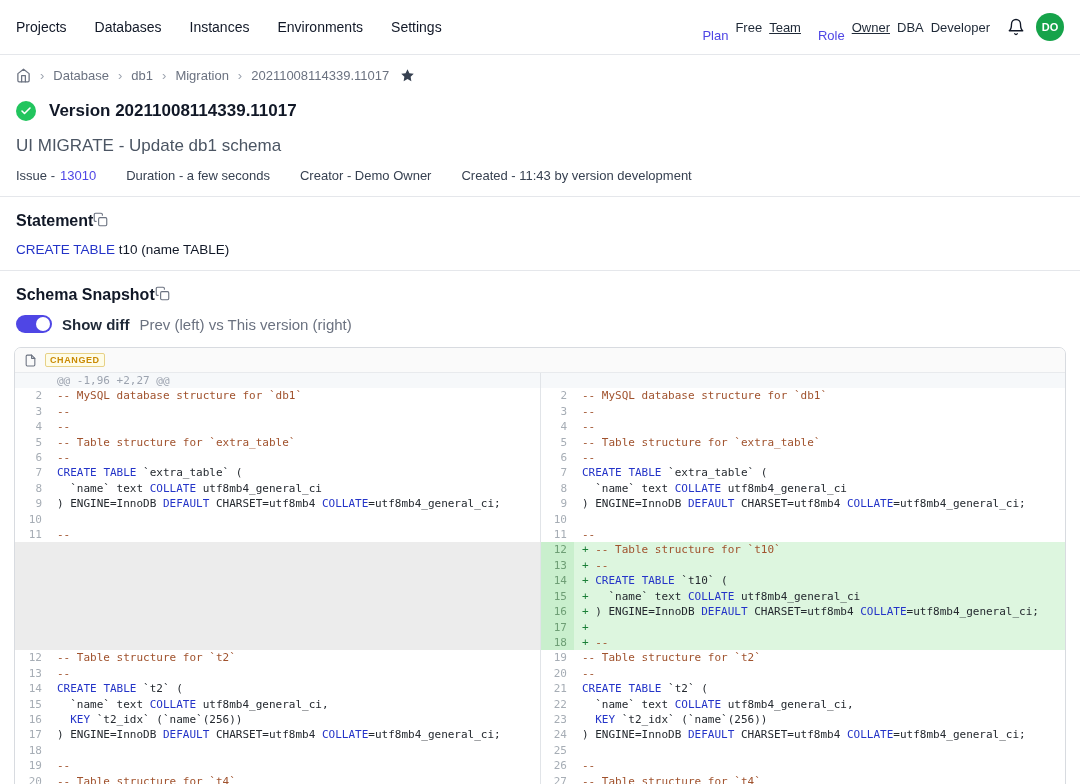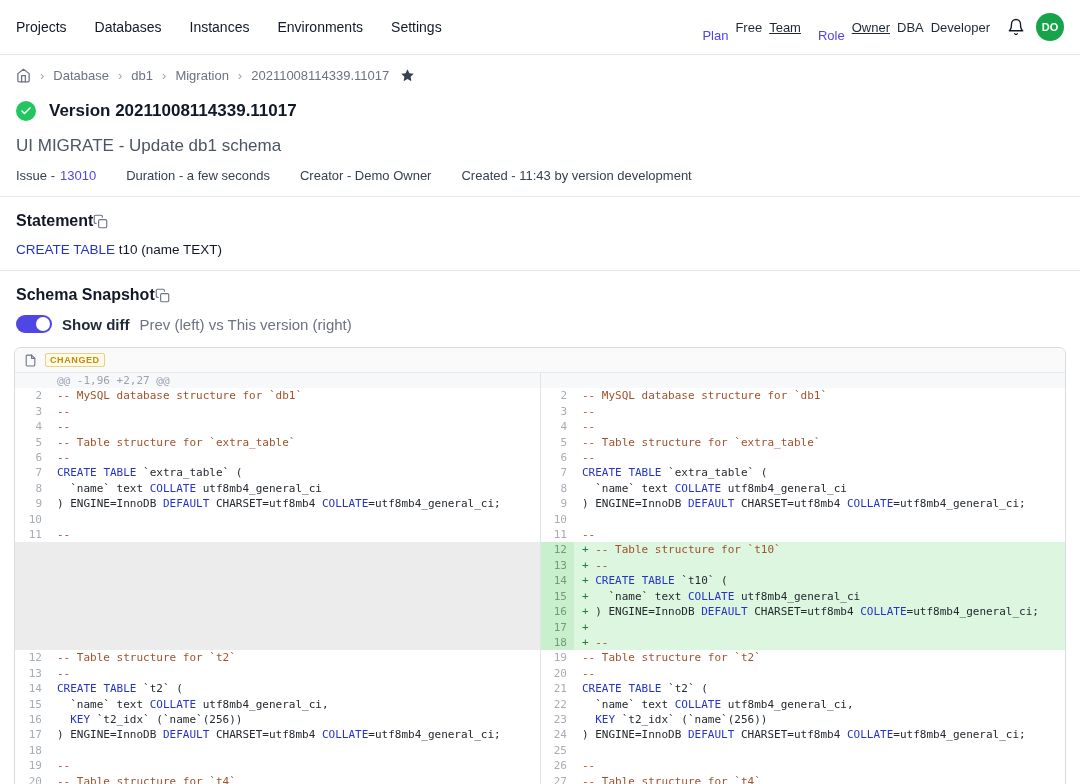--- a/index.html
+++ b/index.html
@@ -39,21 +39,21 @@
     display:flex;align-items:center;justify-content:center;flex:0 0 auto;}
   .version-title{font-size:17px;font-weight:700;color:#111827;margin:4px;}
   .subtitle{padding:11px 16px 0;font-size:17px;color:#4b5563;}
   .meta{display:flex;gap:30px;padding:12px 16px 13px;font-size:13px;color:#374151;align-items:center;}
   .meta-item{display:flex;gap:5px;}
   .issue-link{color:var(--accent);cursor:pointer;}
 
   .divider{border-top:1px solid #e5e7eb;}
 
   
-  .section-head{display:flex;align-items:center;padding:15px 16px 0;}
+  .section-head{display:flex;align-items:flex-start;padding:15px 16px 0;}
   .section-title{font-size:16px;font-weight:700;color:#111827;}
   .copy-icon{cursor:pointer;}
 
   .sql-line{padding:12px 16px 13px;font-size:13.5px;color:#111827;}
   .kw{color:var(--keyword);}
 
   
   .toggle-row{display:flex;align-items:center;gap:10px;padding:11px 16px 12px;font-size:15px;}
   .toggle{width:36px;height:18px;border-radius:10px;background:var(--accent);position:relative;cursor:pointer;flex:0 0 auto;}
   .toggle .knob{position:absolute;right:2px;top:2px;width:14px;height:14px;border-radius:50%;background:#fff;}
@@ -157,21 +157,21 @@
 <div class="section-head">
   <span class="section-title">Statement</span>
   <span class="copy-icon">
     <svg width="15" height="15" viewBox="0 0 24 24" fill="none" stroke="#6b7280" stroke-width="1.8" stroke-linecap="round" stroke-linejoin="round">
         <rect x="9" y="9" width="13" height="13" rx="2"></rect>
         <path d="M5 15H4a2 2 0 0 1-2-2V4a2 2 0 0 1 2-2h9a2 2 0 0 1 2 2v1"></path>
       </svg>
   </span>
 </div>
 
-<div class="sql-line"><span class="kw">CREATE TABLE</span><span> t10 (name TEXT)</span></div>
+<div class="sql-line"><span class="kw">CREATE TABLE</span><span> t10 (name TABLE)</span></div>
 
 <div class="divider"></div>
 
 <div class="section-head">
   <span class="section-title">Schema Snapshot</span>
   <span class="copy-icon">
     <svg width="15" height="15" viewBox="0 0 24 24" fill="none" stroke="#6b7280" stroke-width="1.8" stroke-linecap="round" stroke-linejoin="round">
         <rect x="9" y="9" width="13" height="13" rx="2"></rect>
         <path d="M5 15H4a2 2 0 0 1-2-2V4a2 2 0 0 1 2-2h9a2 2 0 0 1 2 2v1"></path>
       </svg>

